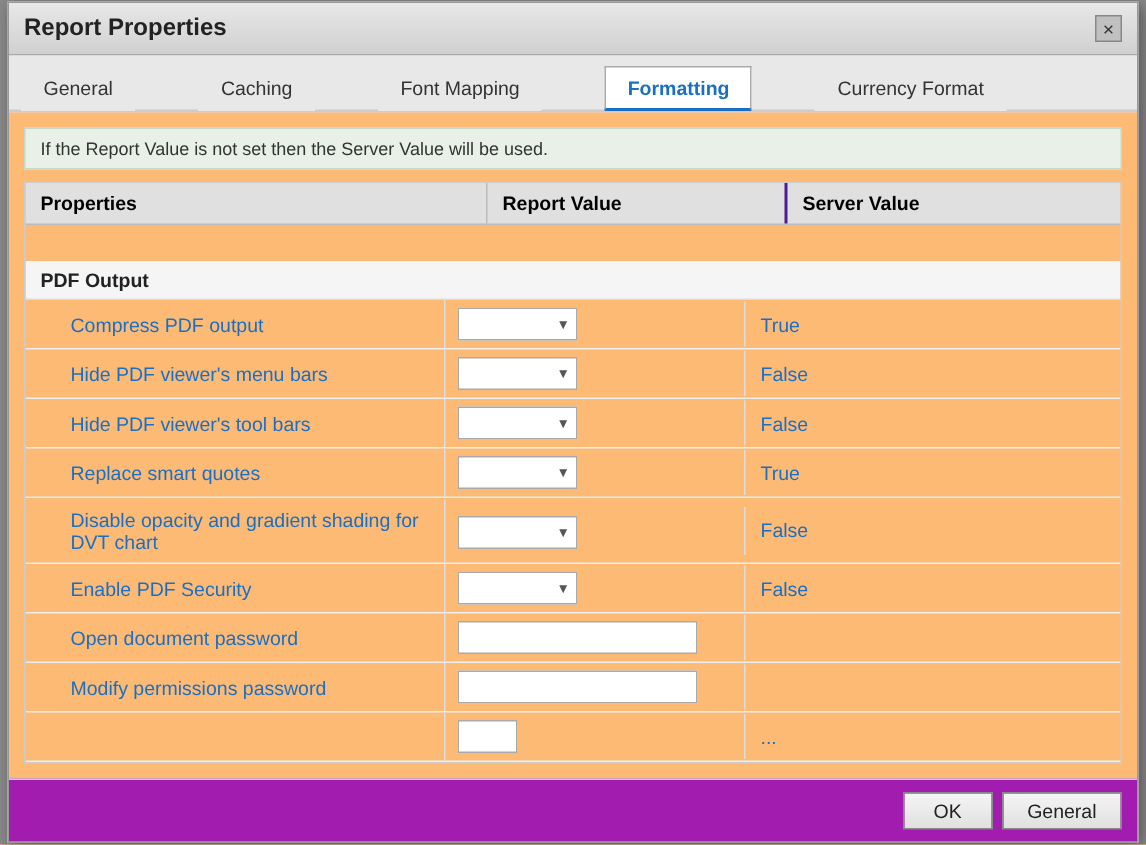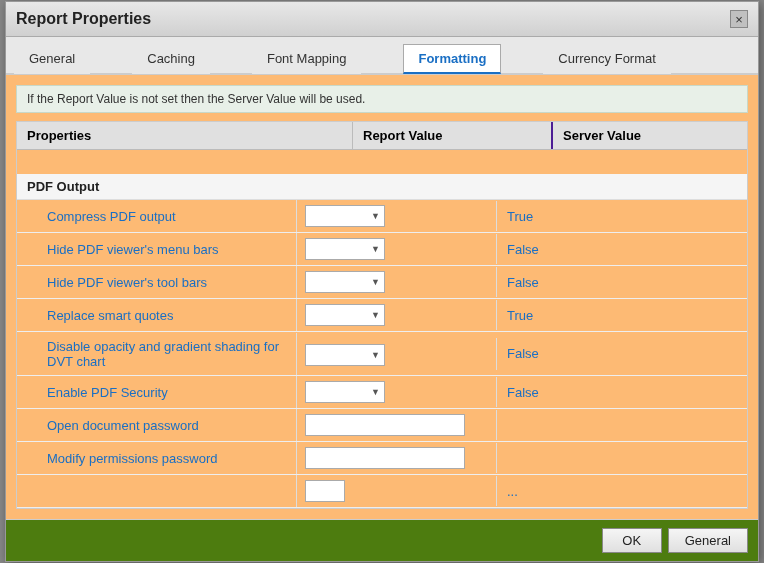--- a/index.html
+++ b/index.html
@@ -105,21 +105,21 @@
       flex-direction: column;
     }
 
     .table-header {
       display: flex;
       background: #e0e0e0;
       border-bottom: 1px solid #bbb;
     }
 
     .col-properties {
-      width: 336px;
+      width: 308px;
       padding: 6px 10px;
       font-weight: bold;
       border-right: 1px solid #bbb;
     }
 
     .col-report {
       width: 200px;
       padding: 6px 10px;
       font-weight: bold;
       border-right: 2px solid #4c1d95;
@@ -205,21 +205,21 @@
       border: 1px solid #aaa;
       background: #fff;
       padding: 2px 4px;
     }
 
     .dialog-footer {
       padding: 8px 10px;
       display: flex;
       justify-content: flex-end;
       gap: 6px;
-      background: #4d7c0f;
+      background: #a21caf;
       border-top: 1px solid #ccc;
     }
 
     .btn {
       padding: 4px 16px;
       border: 1px solid #888;
       cursor: pointer;
       background: linear-gradient(to bottom, #f5f5f5, #e0e0e0);
       color: #222;
       min-width: 60px;

